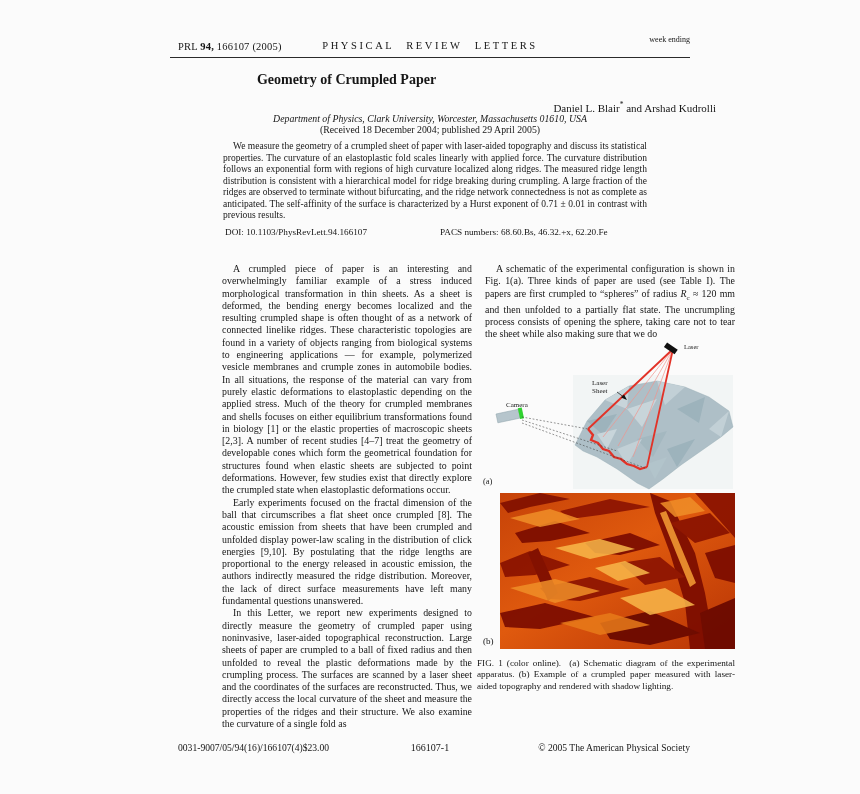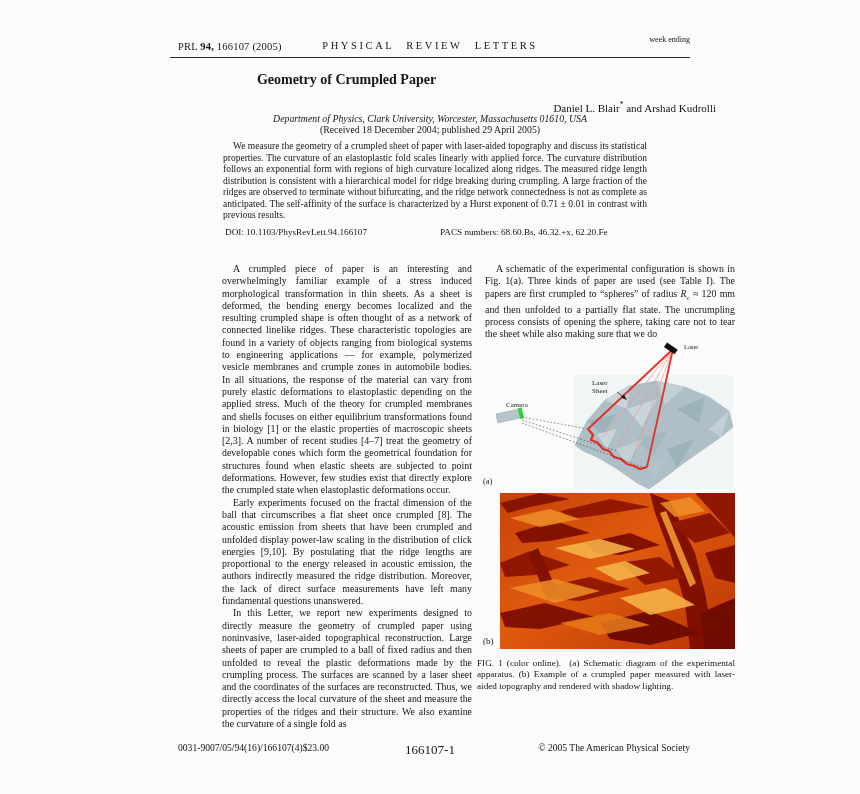--- a/index.html
+++ b/index.html
@@ -34,21 +34,21 @@
   .col p.ind{text-indent:11px;}
   
   .fig-a{margin-top:-2px;margin-left:-8px;}
   .fig-a svg{display:block;}
   .fig-b{position:relative;margin-left:15px;margin-top:2px;width:235px;height:156px;}
   .fig-b svg{display:block;}
   .fig-b-label{position:absolute;left:-17px;bottom:1px;font-size:9px;}
   .caption{margin-left:-8px;width:258px;margin-top:9px;font-size:9.2px;line-height:11.6px;text-align:justify;}
   
   .ftr-left{top:742px;left:178px;font-size:9.6px;}
-  .ftr-center{top:742px;left:170px;width:520px;text-align:center;font-size:13px;}
+  .ftr-center{top:742px;left:170px;width:520px;text-align:center;font-size:10px;}
   .ftr-right{top:742px;left:170px;width:520px;text-align:right;font-size:9.6px;}
   svg text{font-family:"Liberation Serif", serif;fill:#1c1c1c;}
 </style>
 </head>
 <body>
 
 <div>
 
   <div class="abs hdr-left"><span>PRL </span><b>94,</b><span> 166107 (2005)</span></div>
   <div class="abs hdr-center">PHYSICAL REVIEW LETTERS</div>

